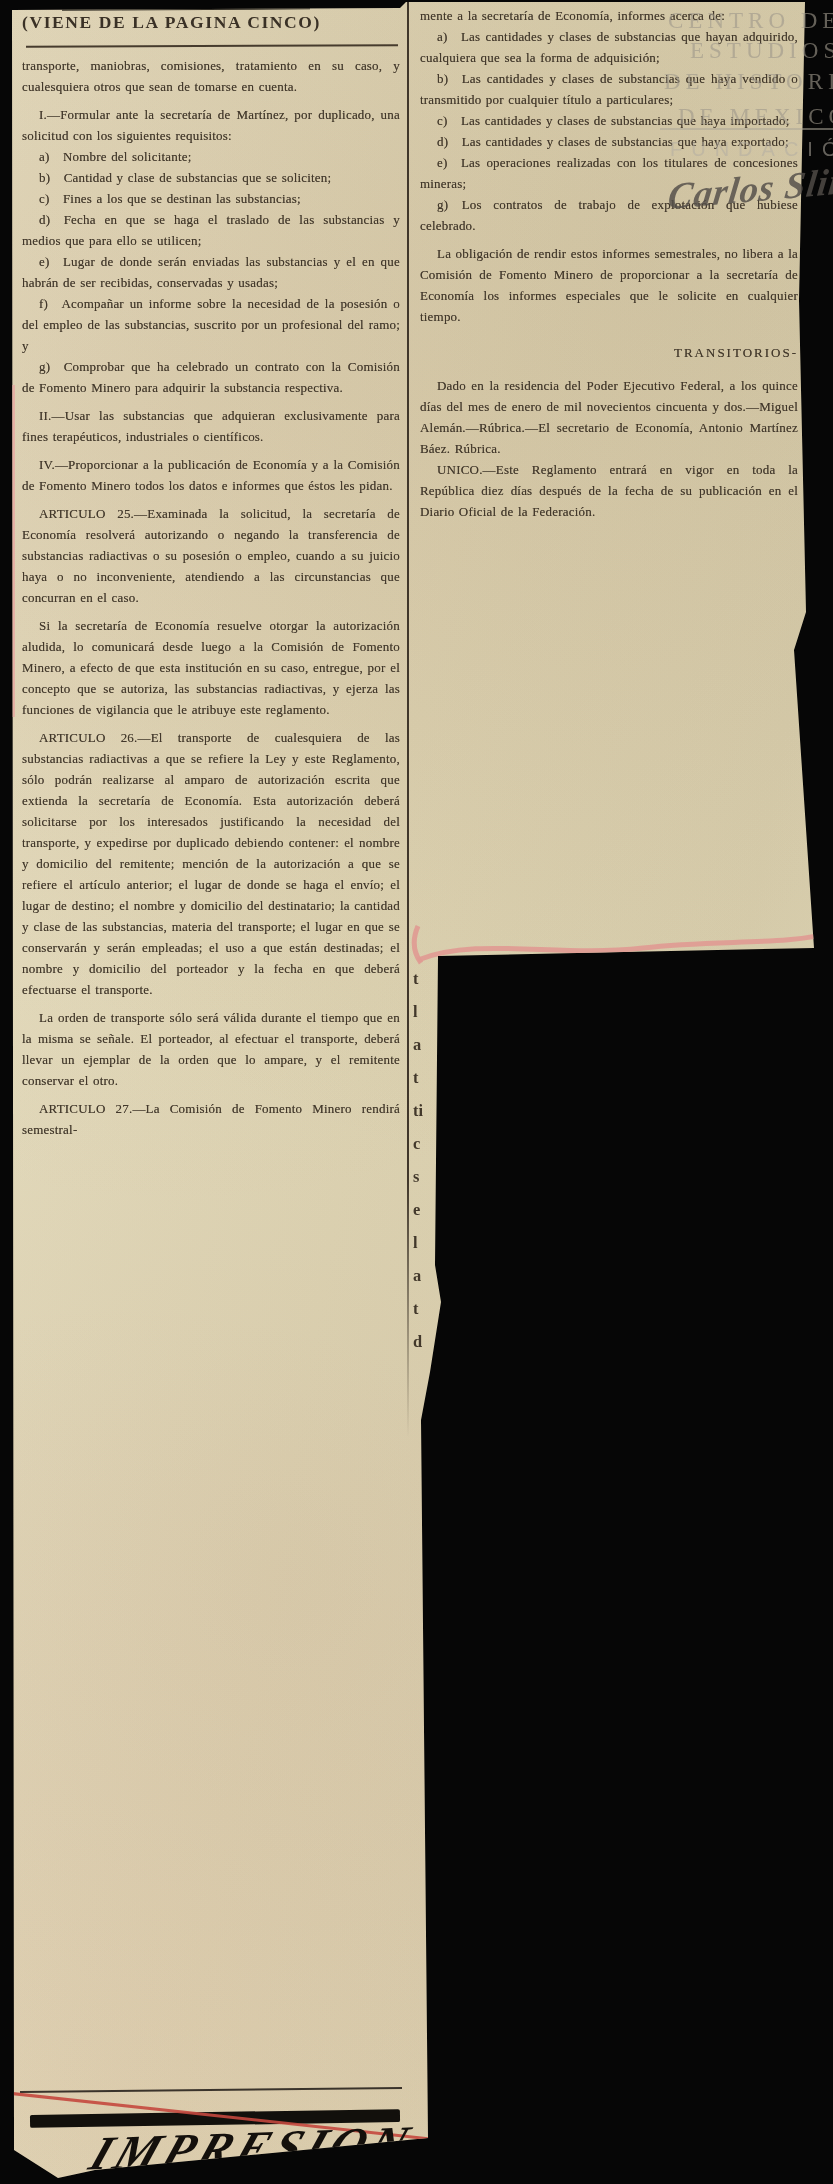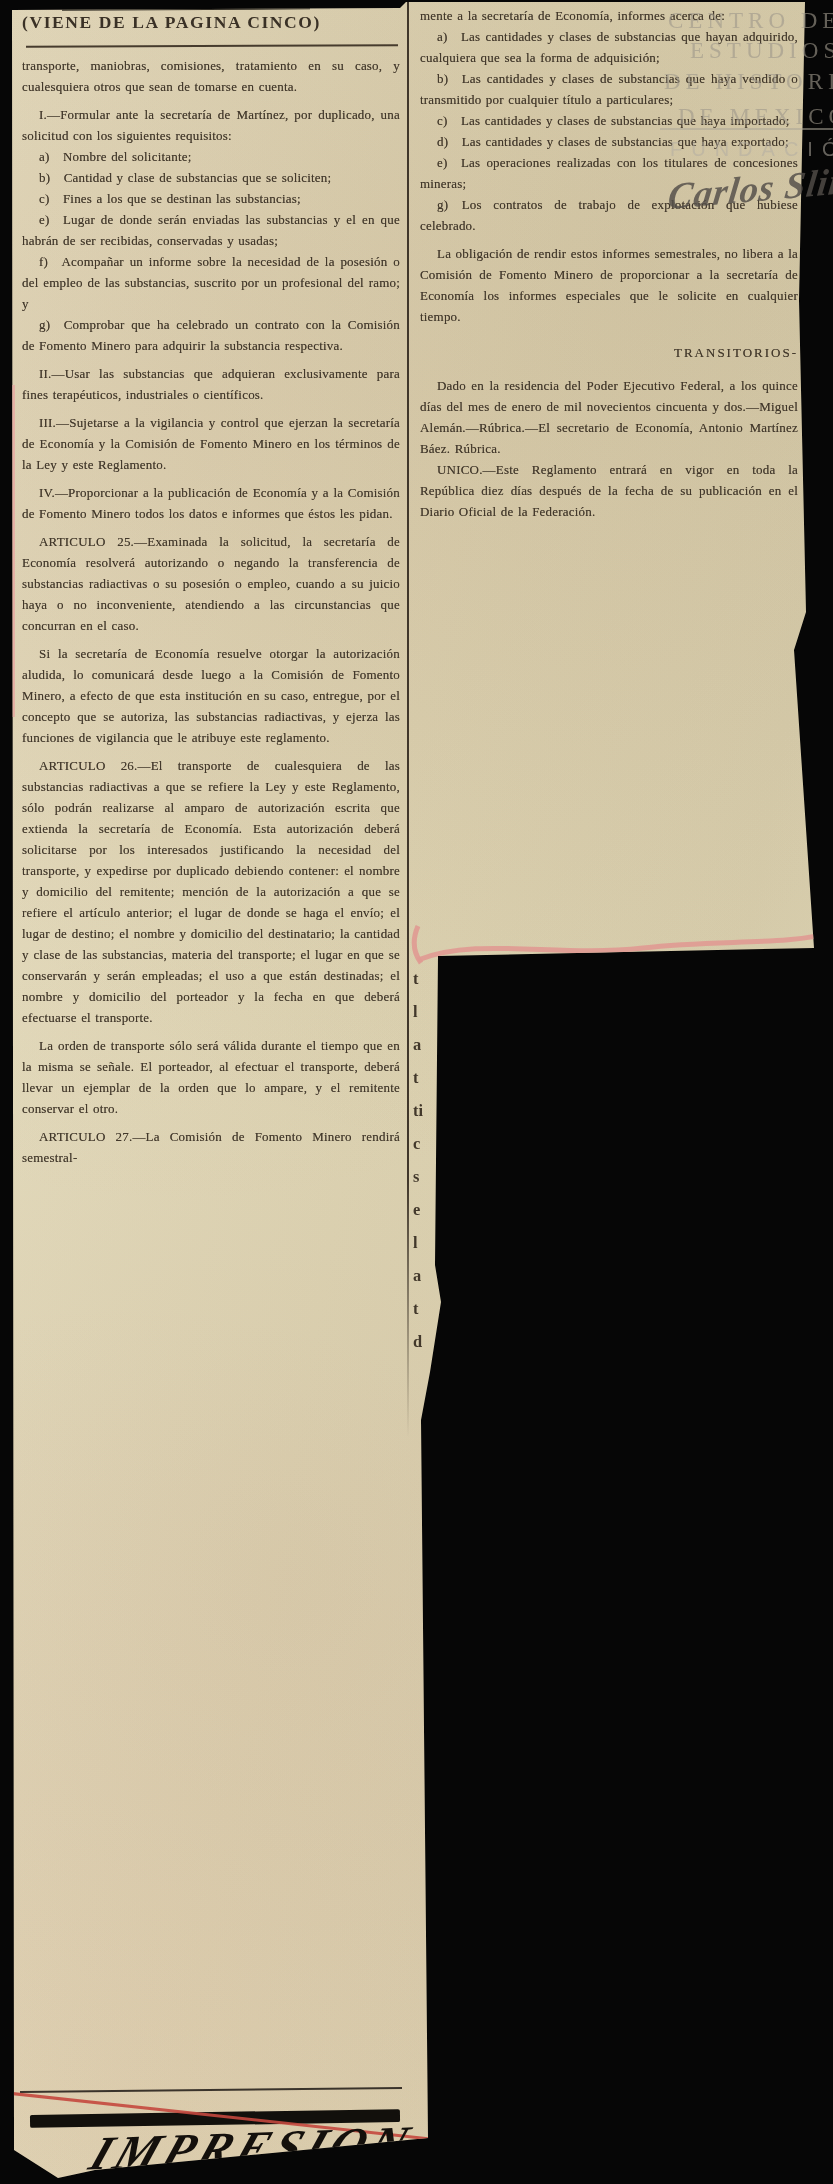--- a/index.html
+++ b/index.html
@@ -91,25 +91,25 @@
 
   <div class="header">(VIENE DE LA PAGINA CINCO)</div>
   <div class="header-rule"></div>
 
   <div class="col" id="leftcol">
       <p class="para noindent">transporte, maniobras, comisiones, tratamiento en su caso, y cualesquiera otros que sean de tomarse en cuenta.</p>
       <p class="para gap">I.—Formular ante la secretaría de Martínez, por duplicado, una solicitud con los siguientes requisitos:</p>
       <p class="para">a)  Nombre del solicitante;</p>
       <p class="para">b)  Cantidad y clase de substancias que se soliciten;</p>
       <p class="para">c)  Fines a los que se destinan las substancias;</p>
+      <p class="para">d)  Fecha en que se haga el traslado de las substancias y medios que para ello se utilicen;</p>
       <p class="para">e)  Lugar de donde serán enviadas las substancias y el en que habrán de ser recibidas, conservadas y usadas;</p>
       <p class="para">f)  Acompañar un informe sobre la necesidad de la posesión o del empleo de las substancias, suscrito por un profesional del ramo; y</p>
       <p class="para">g)  Comprobar que ha celebrado un contrato con la Comisión de Fomento Minero para adquirir la substancia respectiva.</p>
       <p class="para gap">II.—Usar las substancias que adquieran exclusivamente para fines terapéuticos, industriales o científicos.</p>
-      <p class="para gap">III.—Sujetarse a la vigilancia y control que ejerzan la secretaría de Economía y la Comisión de Fomento Minero en los términos de la Ley y este Reglamento.</p>
       <p class="para gap">IV.—Proporcionar a la publicación de Economía y a la Comisión de Fomento Minero todos los datos e informes que éstos les pidan.</p>
       <p class="para gap">ARTICULO 25.—Examinada la solicitud, la secretaría de Economía resolverá autorizando o negando la transferencia de substancias radiactivas o su posesión o empleo, cuando a su juicio haya o no inconveniente, atendiendo a las circunstancias que concurran en el caso.</p>
       <p class="para gap">Si la secretaría de Economía resuelve otorgar la autorización aludida, lo comunicará desde luego a la Comisión de Fomento Minero, a efecto de que esta institución en su caso, entregue, por el concepto que se autoriza, las substancias radiactivas, y ejerza las funciones de vigilancia que le atribuye este reglamento.</p>
       <p class="para gap">ARTICULO 26.—El transporte de cualesquiera de las substancias radiactivas a que se refiere la Ley y este Reglamento, sólo podrán realizarse al amparo de autorización escrita que extienda la secretaría de Economía. Esta autorización deberá solicitarse por los interesados justificando la necesidad del transporte, y expedirse por duplicado debiendo contener: el nombre y domicilio del remitente; mención de la autorización a que se refiere el artículo anterior; el lugar de donde se haga el envío; el lugar de destino; el nombre y domicilio del destinatario; la cantidad y clase de las substancias, materia del transporte; el lugar en que se conservarán y serán empleadas; el uso a que están destinadas; el nombre y domicilio del porteador y la fecha en que deberá efectuarse el transporte.</p>
       <p class="para gap">La orden de transporte sólo será válida durante el tiempo que en la misma se señale. El porteador, al efectuar el transporte, deberá llevar un ejemplar de la orden que lo ampare, y el remitente conservar el otro.</p>
       <p class="para gap">ARTICULO 27.—La Comisión de Fomento Minero rendirá semestral-</p>
     </div>
 
   <div class="divider"></div>
 

